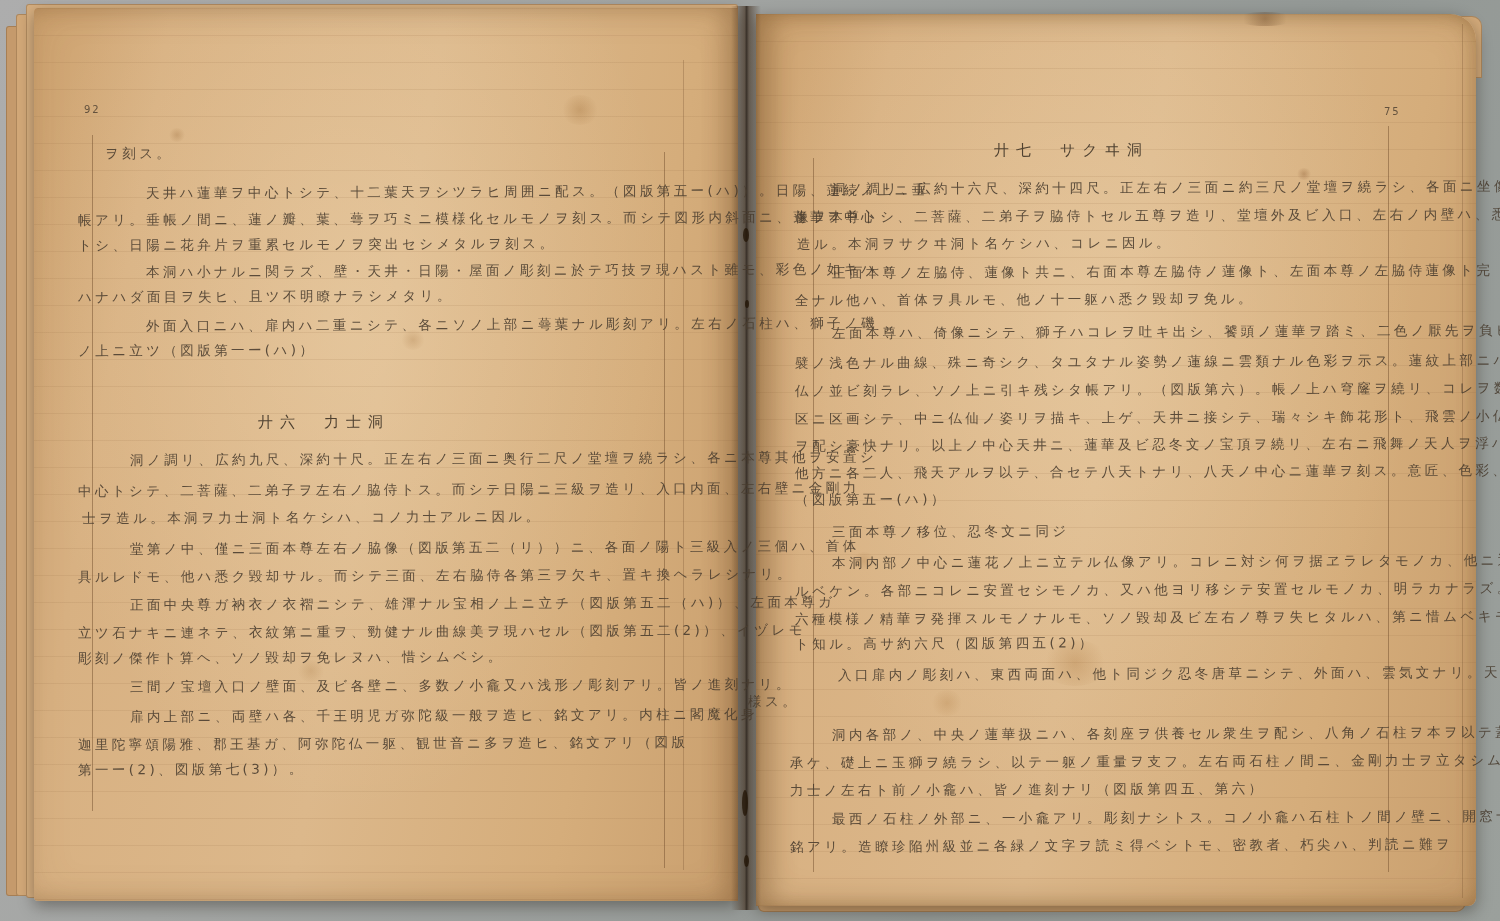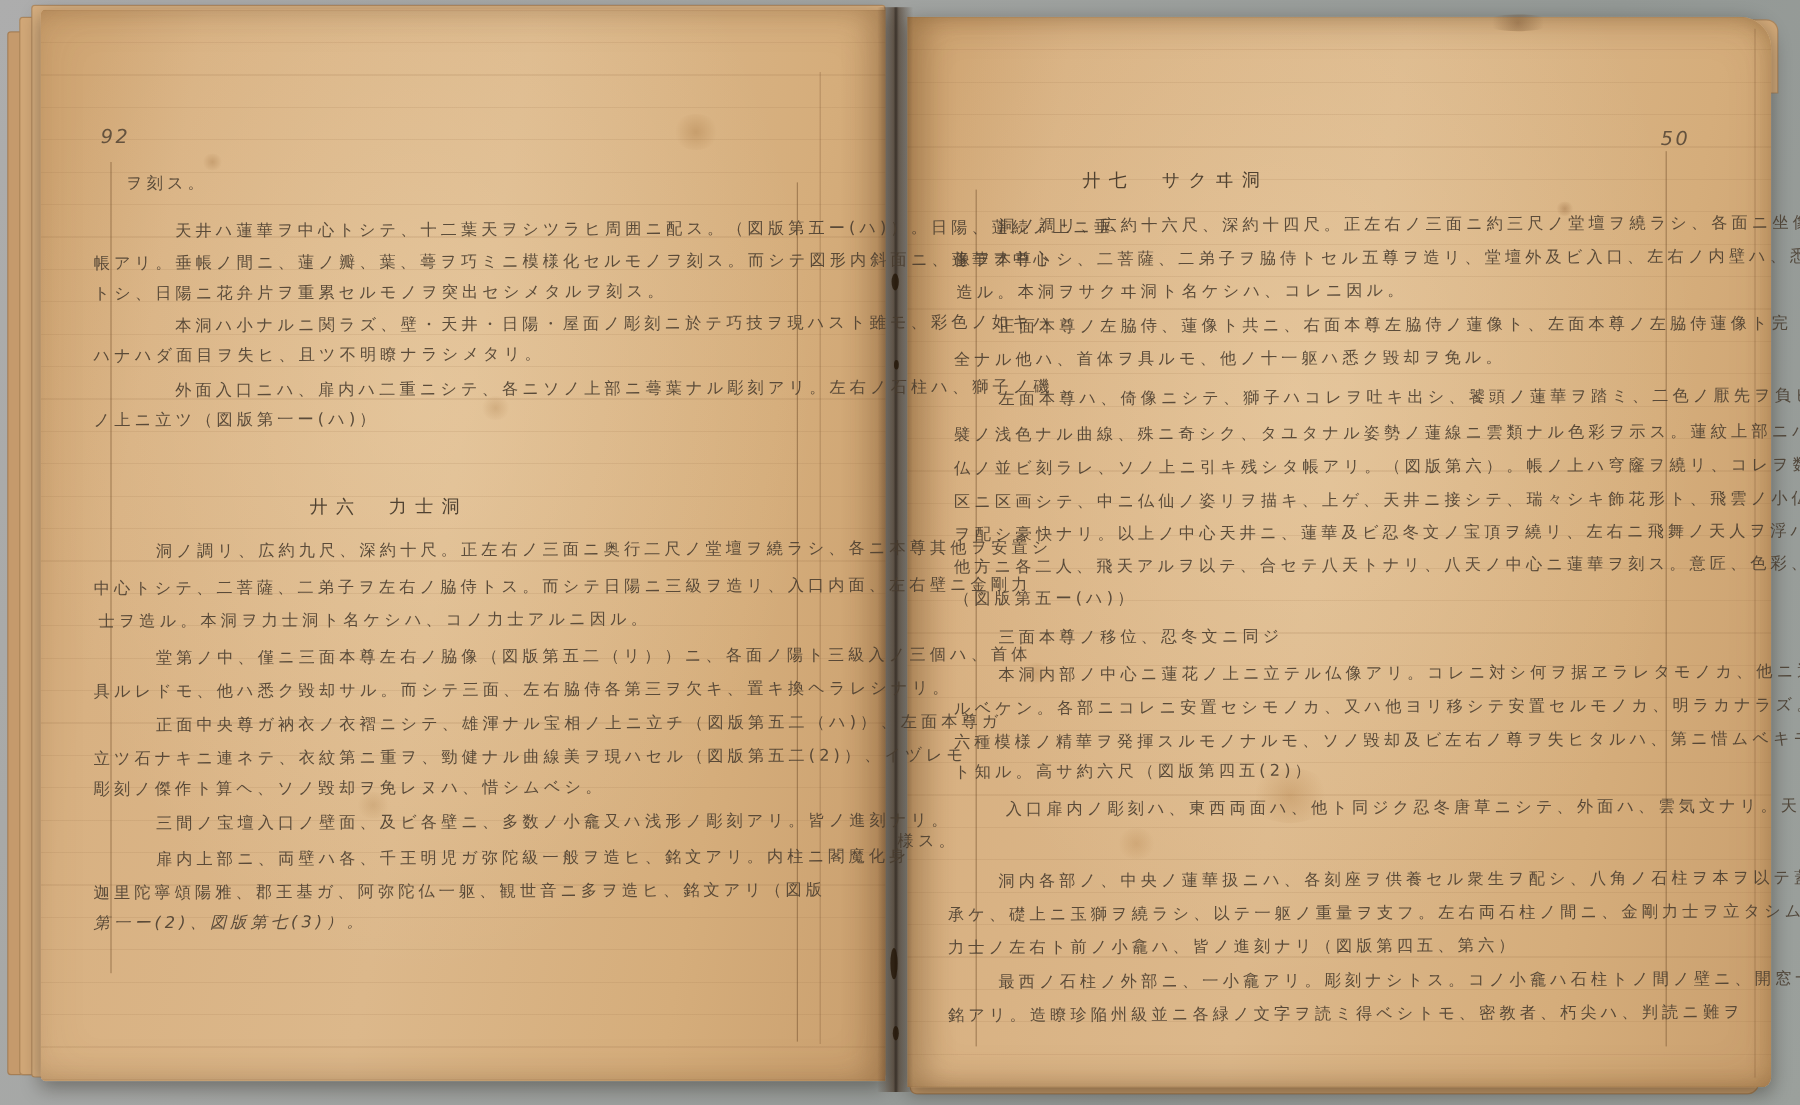--- a/index.html
+++ b/index.html
@@ -46,22 +46,22 @@
   .vline.faint{background:rgba(115,80,45,.3);}
   
   .hw{
     position:absolute;white-space:nowrap;
     font-size:13.5px;letter-spacing:3.4px;line-height:20px;
     color:rgba(72,59,45,.88);
     transform:rotate(-.25deg);
   }
   .hw.heading{font-size:15px;letter-spacing:7px;color:rgba(66,54,40,.92);}
   .pagenum{
-    position:absolute;font-size:16px;letter-spacing:2px;
-    color:rgba(80,66,50,.85);font-style:italic;
+    position:absolute;font-size:10px;letter-spacing:2px;
+    color:rgba(80,66,50,.85);
   }
   .pagenum.pn-left{left:84px;top:104px;}
   .pagenum.pn-right{left:1384px;top:106px;}
   
   .stain{position:absolute;border-radius:50%;pointer-events:none;}
 </style>
 </head>
 <body>
 
 <div class="stage">
@@ -93,21 +93,21 @@
   <div class="stain" style="left:400px;top:330px;width:26px;height:20px;background:radial-gradient(circle,rgba(150,100,45,.22),rgba(0,0,0,0) 70%);"></div>
   <div class="stain" style="left:168px;top:128px;width:18px;height:14px;background:radial-gradient(circle,rgba(140,90,40,.25),rgba(0,0,0,0) 70%);"></div>
   <div class="stain" style="left:296px;top:660px;width:30px;height:22px;background:radial-gradient(circle,rgba(150,100,45,.18),rgba(0,0,0,0) 70%);"></div>
   <div class="stain" style="left:1040px;top:640px;width:70px;height:46px;background:radial-gradient(circle,rgba(160,105,45,.26),rgba(0,0,0,0) 70%);"></div>
   <div class="stain" style="left:930px;top:690px;width:34px;height:26px;background:radial-gradient(circle,rgba(160,105,45,.2),rgba(0,0,0,0) 70%);"></div>
   <div class="stain" style="left:1296px;top:168px;width:16px;height:12px;background:radial-gradient(circle,rgba(120,70,30,.3),rgba(0,0,0,0) 70%);"></div>
   <div class="stain" style="left:852px;top:552px;width:24px;height:18px;background:radial-gradient(circle,rgba(150,100,45,.2),rgba(0,0,0,0) 70%);"></div>
   <div class="stain" style="left:1235px;top:12px;width:60px;height:14px;background:radial-gradient(circle,rgba(90,55,25,.35),rgba(0,0,0,0) 70%);"></div>
 
   <span class="pagenum pn-left">92</span>
-  <span class="pagenum pn-right">50</span>
+  <span class="pagenum pn-right">75</span>
 
   <div id="hw-overlay" style="position:absolute;inset:0;">
       <span class="hw" style="left: 105px; top: 143px;">ヲ刻ス。</span>
       <span class="hw" style="left: 146px; top: 181px;">天井ハ蓮華ヲ中心トシテ、十二葉天ヲシツラヒ周囲ニ配ス。（図版第五ー(ハ)）。日陽、蓮続ノ上ニ垂</span>
       <span class="hw" style="left: 78px; top: 208px;">帳アリ。垂帳ノ間ニ、蓮ノ瓣、葉、蕚ヲ巧ミニ模様化セルモノヲ刻ス。而シテ図形内斜面ニ、蓮華ヲ中心</span>
       <span class="hw" style="left: 78px; top: 234px;">トシ、日陽ニ花弁片ヲ重累セルモノヲ突出セシメタルヲ刻ス。</span>
       <span class="hw" style="left: 146px; top: 260px;">本洞ハ小ナルニ関ラズ、壁・天井・日陽・屋面ノ彫刻ニ於テ巧技ヲ現ハスト雖モ、彩色ノ如キハ</span>
       <span class="hw" style="left: 78px; top: 286px;">ハナハダ面目ヲ失ヒ、且ツ不明瞭ナラシメタリ。</span>
       <span class="hw" style="left: 146px; top: 314px;">外面入口ニハ、扉内ハ二重ニシテ、各ニソノ上部ニ蕚葉ナル彫刻アリ。左右ノ石柱ハ、獅子ノ磯</span>
       <span class="hw" style="left: 78px; top: 340px;">ノ上ニ立ツ（図版第一ー(ハ)）</span>
@@ -116,22 +116,22 @@
       <span class="hw" style="left: 78px; top: 479px;">中心トシテ、二菩薩、二弟子ヲ左右ノ脇侍トス。而シテ日陽ニ三級ヲ造リ、入口内面、左右壁ニ金剛力</span>
       <span class="hw" style="left: 82px; top: 507px;">士ヲ造ル。本洞ヲ力士洞ト名ケシハ、コノ力士アルニ因ル。</span>
       <span class="hw" style="left: 130px; top: 537px;">堂第ノ中、僅ニ三面本尊左右ノ脇像（図版第五二（リ））ニ、各面ノ陽ト三級入ノ三個ハ、首体</span>
       <span class="hw" style="left: 78px; top: 565px;">具ルレドモ、他ハ悉ク毀却サル。而シテ三面、左右脇侍各第三ヲ欠キ、置キ換ヘラレシナリ。</span>
       <span class="hw" style="left: 130px; top: 593px;">正面中央尊ガ衲衣ノ衣褶ニシテ、雄渾ナル宝相ノ上ニ立チ（図版第五二（ハ)）、左面本尊ガ</span>
       <span class="hw" style="left: 78px; top: 621px;">立ツ石ナキニ連ネテ、衣紋第ニ重ヲ、勁健ナル曲線美ヲ現ハセル（図版第五二(2)）、イヅレモ</span>
       <span class="hw" style="left: 78px; top: 647px;">彫刻ノ傑作ト算ヘ、ソノ毀却ヲ免レヌハ、惜シムベシ。</span>
       <span class="hw" style="left: 130px; top: 675px;">三間ノ宝壇入口ノ壁面、及ビ各壁ニ、多数ノ小龕又ハ浅形ノ彫刻アリ。皆ノ進刻ナリ。</span>
       <span class="hw" style="left: 130px; top: 705px;">扉内上部ニ、両壁ハ各、千王明児ガ弥陀級一般ヲ造ヒ、銘文アリ。内柱ニ閣魔化身</span>
       <span class="hw" style="left: 78px; top: 733px;">迦里陀寧頌陽雅、郡王基ガ、阿弥陀仏一躯、観世音ニ多ヲ造ヒ、銘文アリ（図版</span>
-      <span class="hw" style="left: 78px; top: 759px; font-style: italic;">第一ー(2)、図版第七(3)）。</span>
-      <span class="hw heading" style="left: 902px; top: 140px;">廾七　サクヰ洞</span>
+      <span class="hw" style="left: 78px; top: 759px;">第一ー(2)、図版第七(3)）。</span>
+      <span class="hw heading" style="left: 994px; top: 140px;">廾七　サクヰ洞</span>
       <span class="hw" style="left: 832px; top: 177px;">洞ノ調リ、広約十六尺、深約十四尺。正左右ノ三面ニ約三尺ノ堂壇ヲ繞ラシ、各面ニ坐像又ハ倚</span>
       <span class="hw" style="left: 795px; top: 205px;">像ヲ本尊トシ、二菩薩、二弟子ヲ脇侍トセル五尊ヲ造リ、堂壇外及ビ入口、左右ノ内壁ハ、悉クサクヰヲ</span>
       <span class="hw" style="left: 797px; top: 233px;">造ル。本洞ヲサクヰ洞ト名ケシハ、コレニ因ル。</span>
       <span class="hw" style="left: 832px; top: 261px;">正面本尊ノ左脇侍、蓮像ト共ニ、右面本尊左脇侍ノ蓮像ト、左面本尊ノ左脇侍蓮像ト完</span>
       <span class="hw" style="left: 795px; top: 289px;">全ナル他ハ、首体ヲ具ルモ、他ノ十一躯ハ悉ク毀却ヲ免ル。</span>
       <span class="hw" style="left: 832px; top: 321px;">左面本尊ハ、倚像ニシテ、獅子ハコレヲ吐キ出シ、饕頭ノ蓮華ヲ踏ミ、二色ノ厭先ヲ負ヒ垂レ、褶</span>
       <span class="hw" style="left: 795px; top: 351px;">襞ノ浅色ナル曲線、殊ニ奇シク、タユタナル姿勢ノ蓮線ニ雲類ナル色彩ヲ示ス。蓮紋上部ニハ、千</span>
       <span class="hw" style="left: 795px; top: 379px;">仏ノ並ビ刻ラレ、ソノ上ニ引キ残シタ帳アリ。（図版第六）。帳ノ上ハ穹窿ヲ繞リ、コレヲ数</span>
       <span class="hw" style="left: 795px; top: 407px;">区ニ区画シテ、中ニ仏仙ノ姿リヲ描キ、上ゲ、天井ニ接シテ、瑞々シキ飾花形ト、飛雲ノ小仏仙</span>
       <span class="hw" style="left: 795px; top: 434px;">ヲ配シ豪快ナリ。以上ノ中心天井ニ、蓮華及ビ忍冬文ノ宝頂ヲ繞リ、左右ニ飛舞ノ天人ヲ浮ハシメ</span>

